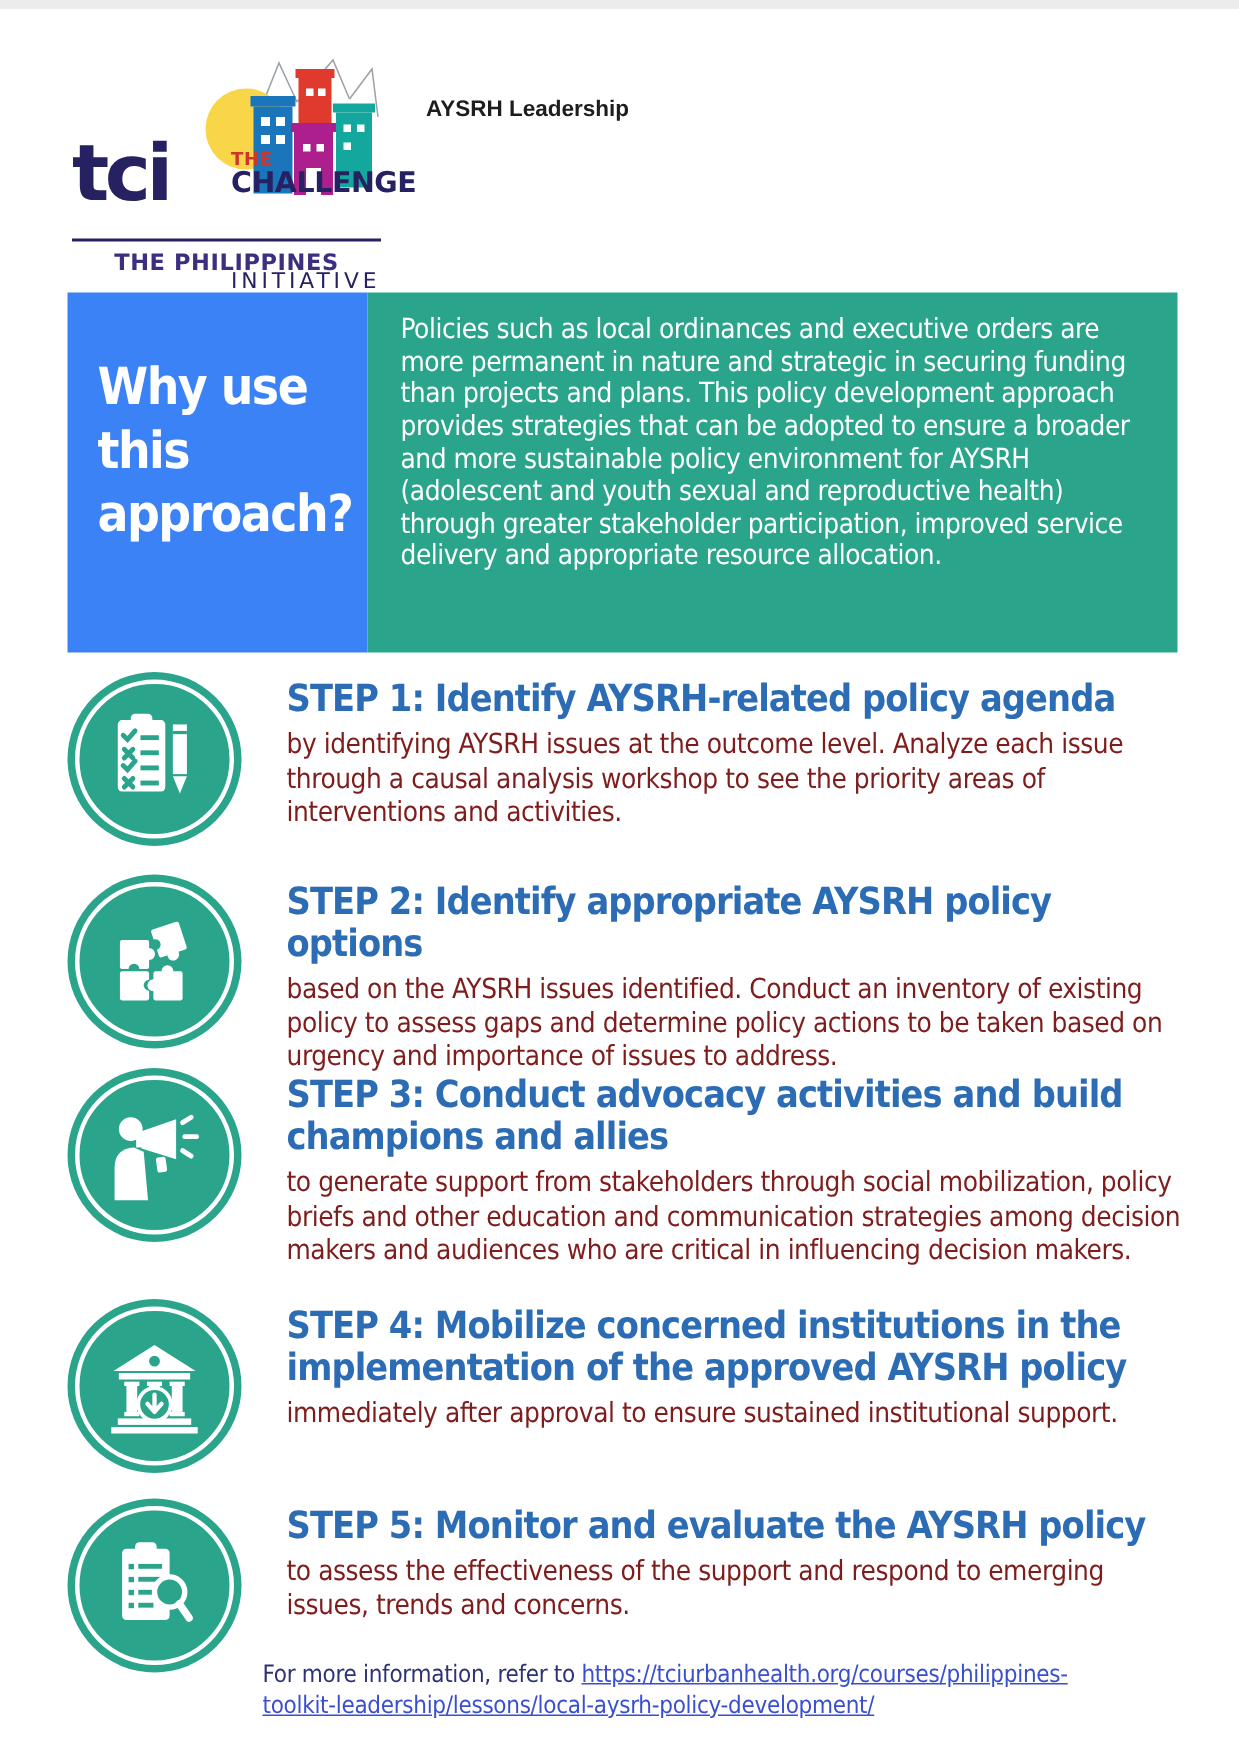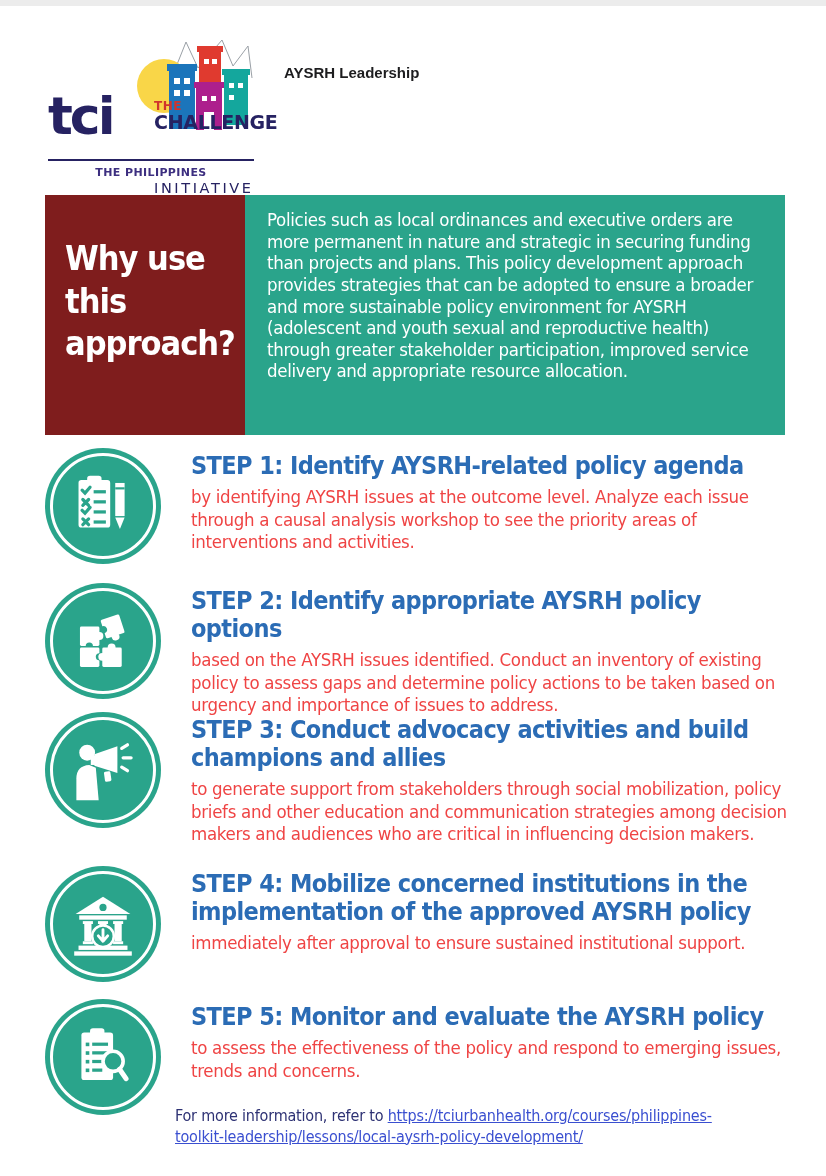--- a/index.html
+++ b/index.html
@@ -17,32 +17,32 @@
     position:absolute; left:0; top:52px; font-size:52px; font-weight:800;
     color:#262262; letter-spacing:-3px; line-height:1;
   }
   .logo-stack { position:absolute; left:106px; top:62px; line-height:1.05; }
   .logo-the { display:block; color:#d0342c; font-size:12px; font-weight:700; letter-spacing:.5px; }
   .logo-challenge { display:block; color:#262262; font-size:19px; font-weight:800; letter-spacing:-.3px; }
   .logo-initiative { display:block; color:#262262; font-size:14.5px; font-weight:500; letter-spacing:2.6px;margin-top:48px; }
   .logo-divider { position:absolute; left:0; top:121px; width:206px; height:2px; background:#262262; }
   .logo-country {
     position:absolute; left:0; top:128px; width:206px; text-align:center;
-    color:#3d2f80; font-weight:700; font-size:11px; letter-spacing:.4px;
+    color:#3d2f80; font-weight:700; font-size:15px; letter-spacing:.4px;
   }
 
   
   .title-block { position:absolute; left:284px; top:64px; font-family:"Liberation Sans", sans-serif; }
   .kicker { font-size:15px; font-weight:700; color:#1d1d1f; }
   .page-title { font-size:29px; font-weight:500; color:#32336e; margin-top:8px; letter-spacing:.2px; }
 
   
   .why-row { position:absolute; left:45px; top:195px; width:740px; height:240px; display:flex; }
   .why-label-box {
-    width:200px; height:240px; background:#7f1d1d; color:#ffffff;
+    width:200px; height:240px; background:#3b82f6; color:#ffffff;
     padding:42px 18px 0 20px;
   }
   .why-label {
     font-size:34px; font-weight:800; line-height:1.25; letter-spacing:-1px;
     white-space:pre-line; font-stretch:condensed;
   }
   .why-text-box {
     width:540px; height:240px; background:#2aa48b; color:#ffffff;
     padding:14px 20px 0 22px;
   }
@@ -62,21 +62,21 @@
   .icon-circle::after {
     content:""; position:absolute; inset:5px; border:3px solid #ffffff; border-radius:50%;
   }
   .icon-circle svg { position:absolute; left:50%; top:50%; width:72px; height:72px; transform:translate(-50%,-50%); z-index:2; }
   .step-text { flex:1; padding-top:4px; }
   .step-title {
     color:#2b6cb5; font-size:25px; font-weight:800; line-height:1.12;
     letter-spacing:-.6px; font-stretch:condensed;
   }
   .step-body {
-    color:#ef4444; font-size:18.5px; line-height:1.22; margin-top:6px;
+    color:#7f1d1d; font-size:18.5px; line-height:1.22; margin-top:6px;
     letter-spacing:-.3px; font-weight:500; font-stretch:condensed;
   }
 
   
   .footnote {
     position:absolute; left:175px; top:1106px; width:556px;
     color:#2e3274; font-size:16px; line-height:1.3; letter-spacing:-.2px;
     font-stretch:condensed; font-weight:500;
   }
   .footnote a { color:#3a4fd0; text-decoration:underline; overflow-wrap:anywhere; }
@@ -261,20 +261,20 @@
             <rect x="35" y="54" width="18" height="4.5"></rect>
           <rect x="26" y="66" width="5" height="5"></rect>
             <rect x="35" y="66" width="14" height="4.5"></rect>
         </g>
         <circle cx="64" cy="56" r="14" fill="#2aa48b" stroke="#fff" stroke-width="5"></circle>
         <path d="M73,67 L82,80" stroke="#fff" stroke-width="7" stroke-linecap="round"></path>
       </svg>
     </div>
     <div class="step-text">
       <h2 class="step-title">STEP 5: Monitor and evaluate the AYSRH policy</h2>
-      <p class="step-body">to assess the effectiveness of the policy and respond to emerging issues, trends and concerns.</p>
+      <p class="step-body">to assess the effectiveness of the support and respond to emerging issues, trends and concerns.</p>
     </div>
   </section>
 
   <footer class="footnote">
     <span>For more information, refer to </span><a href="#">https://tciurbanhealth.org/courses/philippines-toolkit-leadership/lessons/local-aysrh-policy-development/</a>
   </footer>
 </div>
 
 </body></html>

